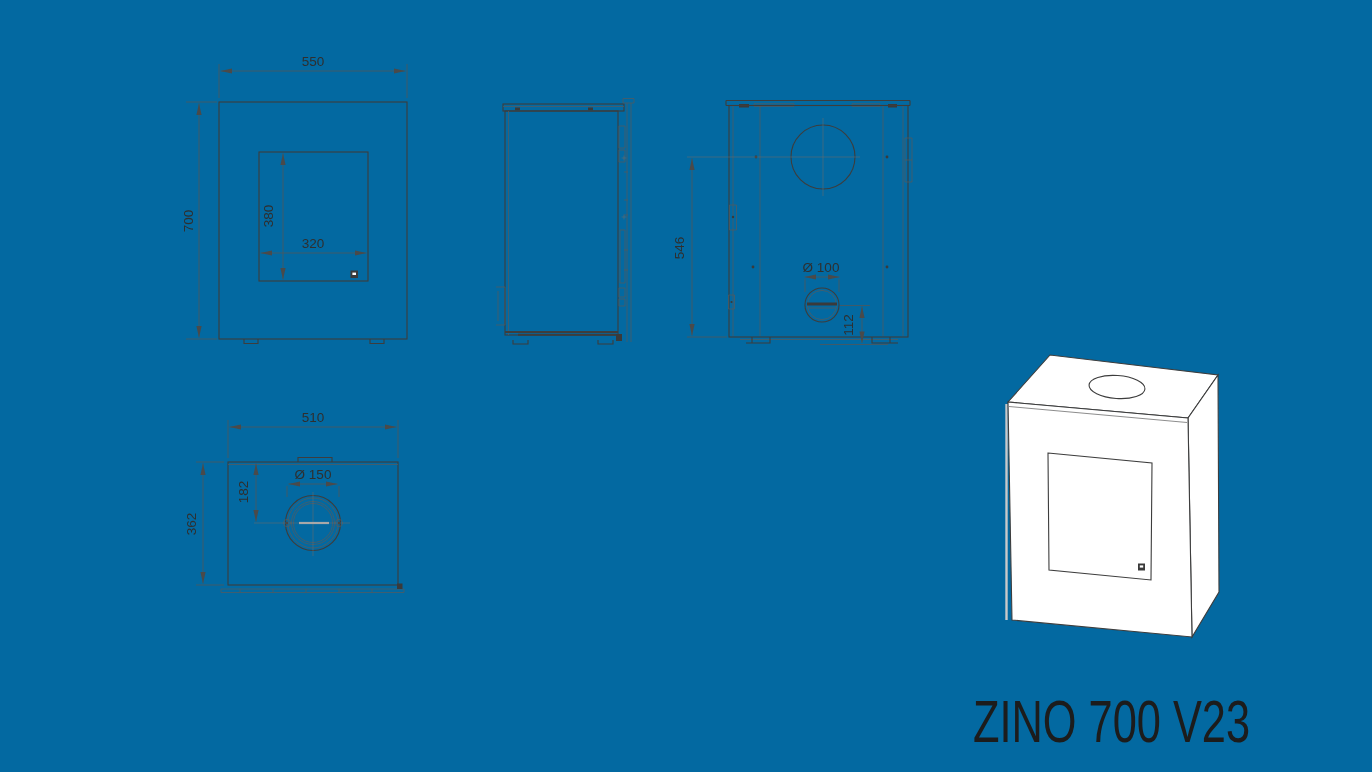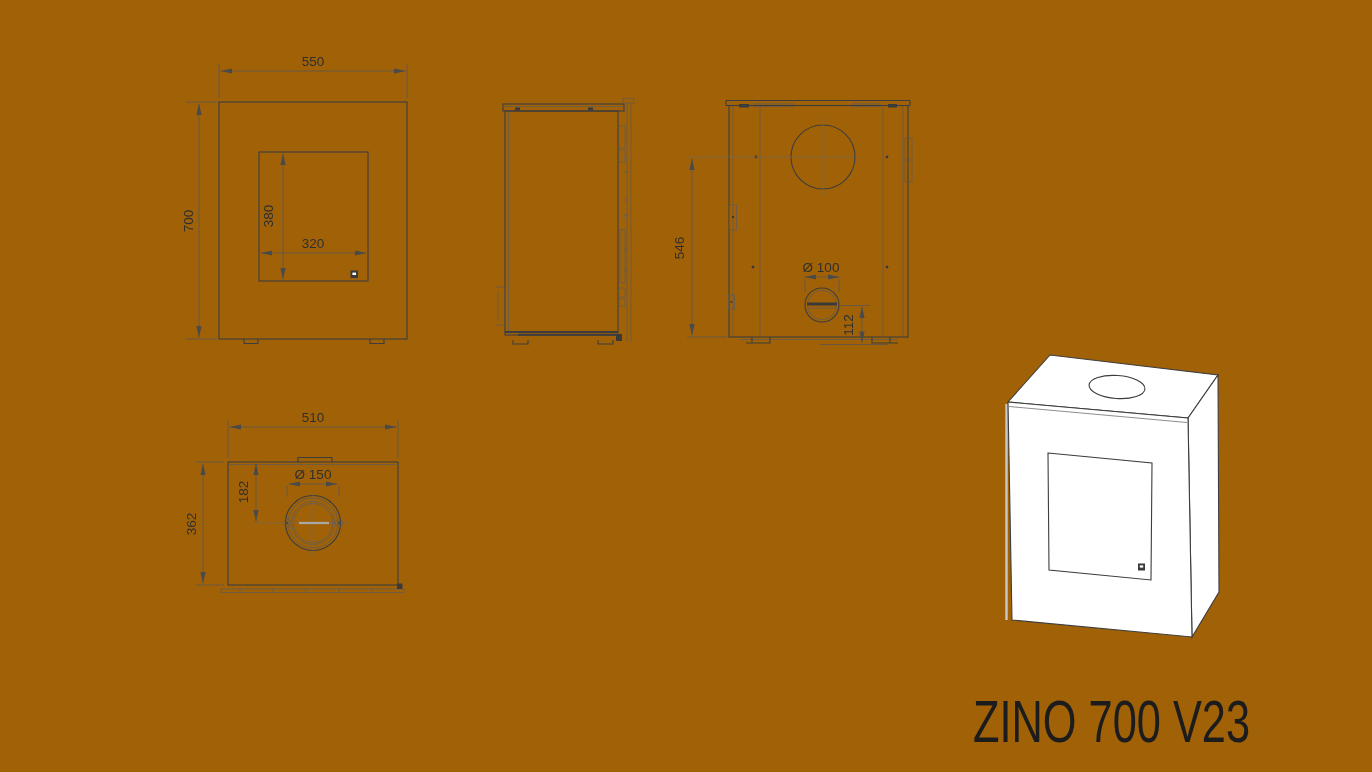--- a/index.html
+++ b/index.html
@@ -1,16 +1,16 @@
 <!DOCTYPE html>
 <html><head>
 <meta charset="utf-8">
 <style>
   html,body{margin:0;padding:0;background:#ffffff;width:1372px;height:772px;overflow:hidden;}
-  .stage{position:relative;width:1372px;height:772px;background:#a16207;}
+  .stage{position:relative;width:1372px;height:772px;background:#0369a1;}
   svg{display:block;}
   .o1{stroke:#3d3d3d;stroke-width:1.1;fill:none;}
   .o1f{stroke:#3d3d3d;stroke-width:1.1;fill:#ffffff;}
   .o2{stroke:#5a5a5a;stroke-width:0.7;fill:none;}
   .dl{stroke:#555555;stroke-width:0.75;fill:none;}
   .cl{stroke:#6a6a6a;stroke-width:0.55;fill:none;}
   .dk{fill:#3a3a3a;stroke:none;}
   .gray{stroke:#c9c9c9;stroke-width:2.4;fill:none;}
   .dt{font-family:"Liberation Sans",sans-serif;font-size:13.5px;fill:#2f2f2f;}
   .ttl{font-family:"Liberation Sans",sans-serif;font-size:60px;fill:#1c1c1c;letter-spacing:0px;}

